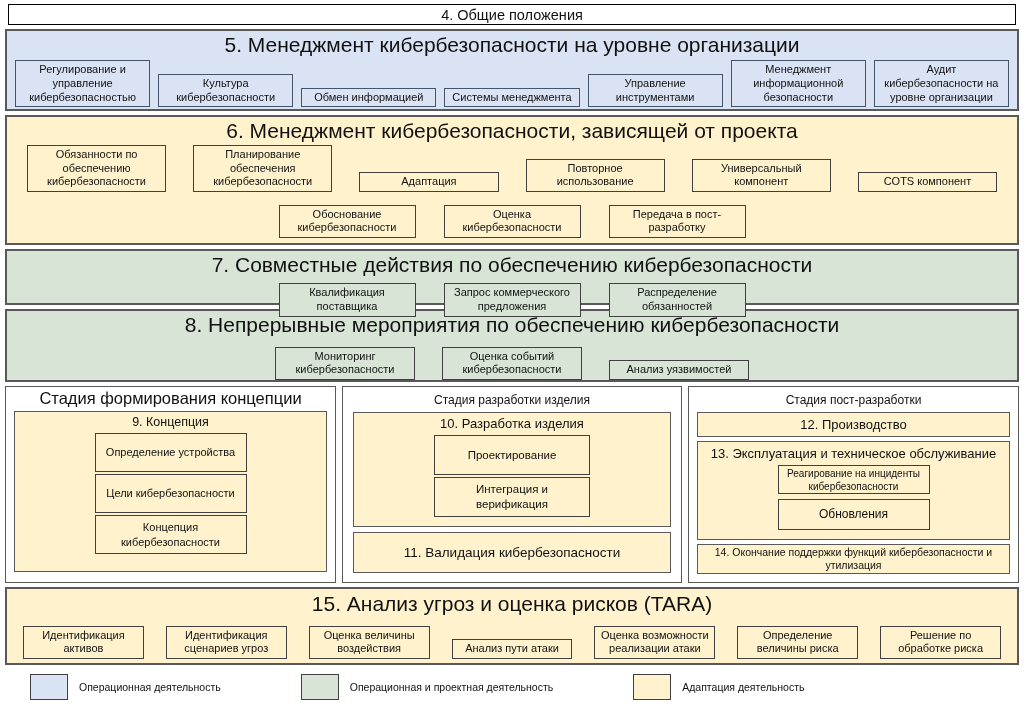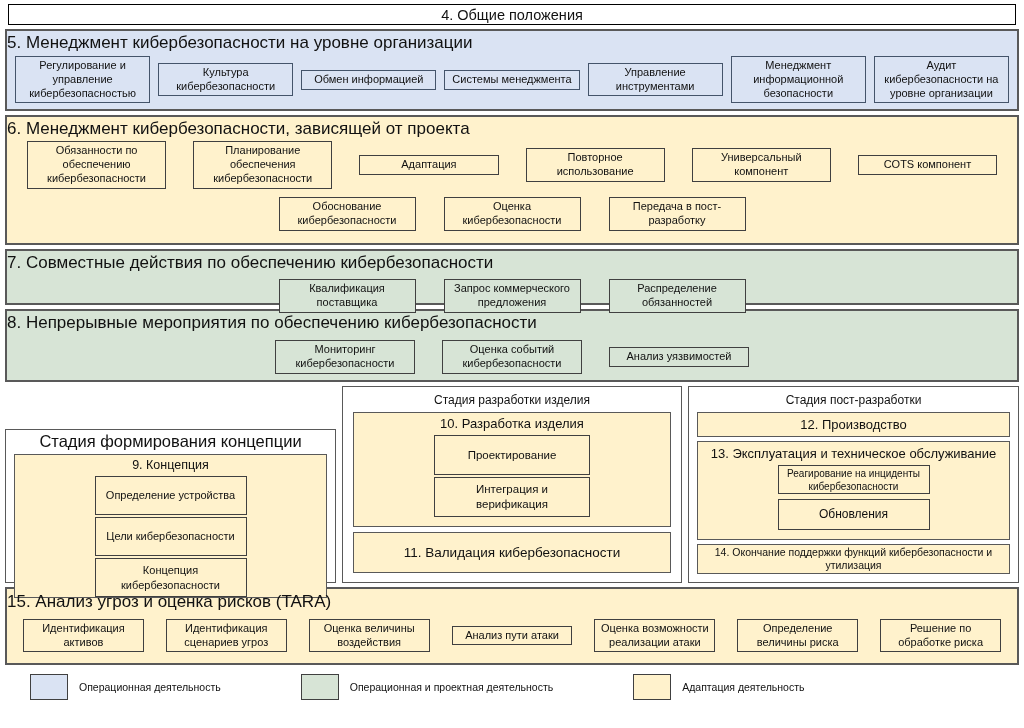--- a/index.html
+++ b/index.html
@@ -11,23 +11,23 @@
   .header-bar {
     height: 21px; margin: 0 3px 4px; border: 1px solid #000; background: #fff;
     display: flex; align-items: center; justify-content: center; font-size: 14.5px;
   }
 
   
   .band { border: 2px solid #595959; margin-bottom: 4px; display: flex; flex-direction: column; }
   .band.blue   { background: #dae3f3; }
   .band.green  { background: #d7e4d6; }
   .band.yellow { background: #fff2cc; }
-  .band-title { text-align: left; font-size: 17px; padding: 2px 0 3px; flex: 0 0 auto; }
-
-  .boxes-row { display: flex; justify-content: center; align-items: center; }
+  .band-title { text-align: center; font-size: 21px; padding: 2px 0 3px; flex: 0 0 auto; }
+
+  .boxes-row { display: flex; justify-content: center; align-items: flex-end; }
   .box {
     border: 1px solid #404040; display: flex; align-items: center; justify-content: center;
     text-align: center; font-size: 11px; line-height: 1.25; padding: 2px 4px;
   }
 
   
   .s5 { height: 82px; }
   .s5 .boxes-row { flex: 1; gap: 8px; padding: 0 8px 11px; }
   .s5 .box { flex: 1; background: #dae3f3; border-color: #44546a; }
 
@@ -42,21 +42,21 @@
   .s7 { height: 56px; }
   .s7 .boxes-row { gap: 28px; margin-top: 3px; height: 37px; }
   .s7 .box { width: 137px; background: #d7e4d6; }
   .s8 { height: 73px; }
   .s8 .boxes-row { gap: 27px; margin-top: 2px; height: 38px; }
   .s8 .box { width: 140px; background: #d7e4d6; }
 
   
   .stages { display: flex; gap: 6px; margin-bottom: 4px; height: 197px; }
   .stage { border: 1.5px solid #595959; background: #fff; display: flex; flex-direction: column; }
-  .stage-col1 { width: 331px; margin-top: 43px; }
+  .stage-col1 { width: 331px; }
   .stage-col2 { flex: 1; }
   .stage-col3 { width: 331px; }
   .stage-title-lg { font-size: 16.5px; text-align: center; padding: 2px 0 3px; }
   .stage-title-sm { font-size: 12px; text-align: center; padding: 6px 0 5px; }
 
   .yblock { border: 1px solid #595959; background: #fff2cc; }
   .block-label { text-align: center; padding: 3px 0 4px; }
   .inner-col { display: flex; flex-direction: column; align-items: center; gap: 2px; }
   .inner-box {
     border: 1px solid #404040; background: #fff2cc; display: flex; align-items: center;

